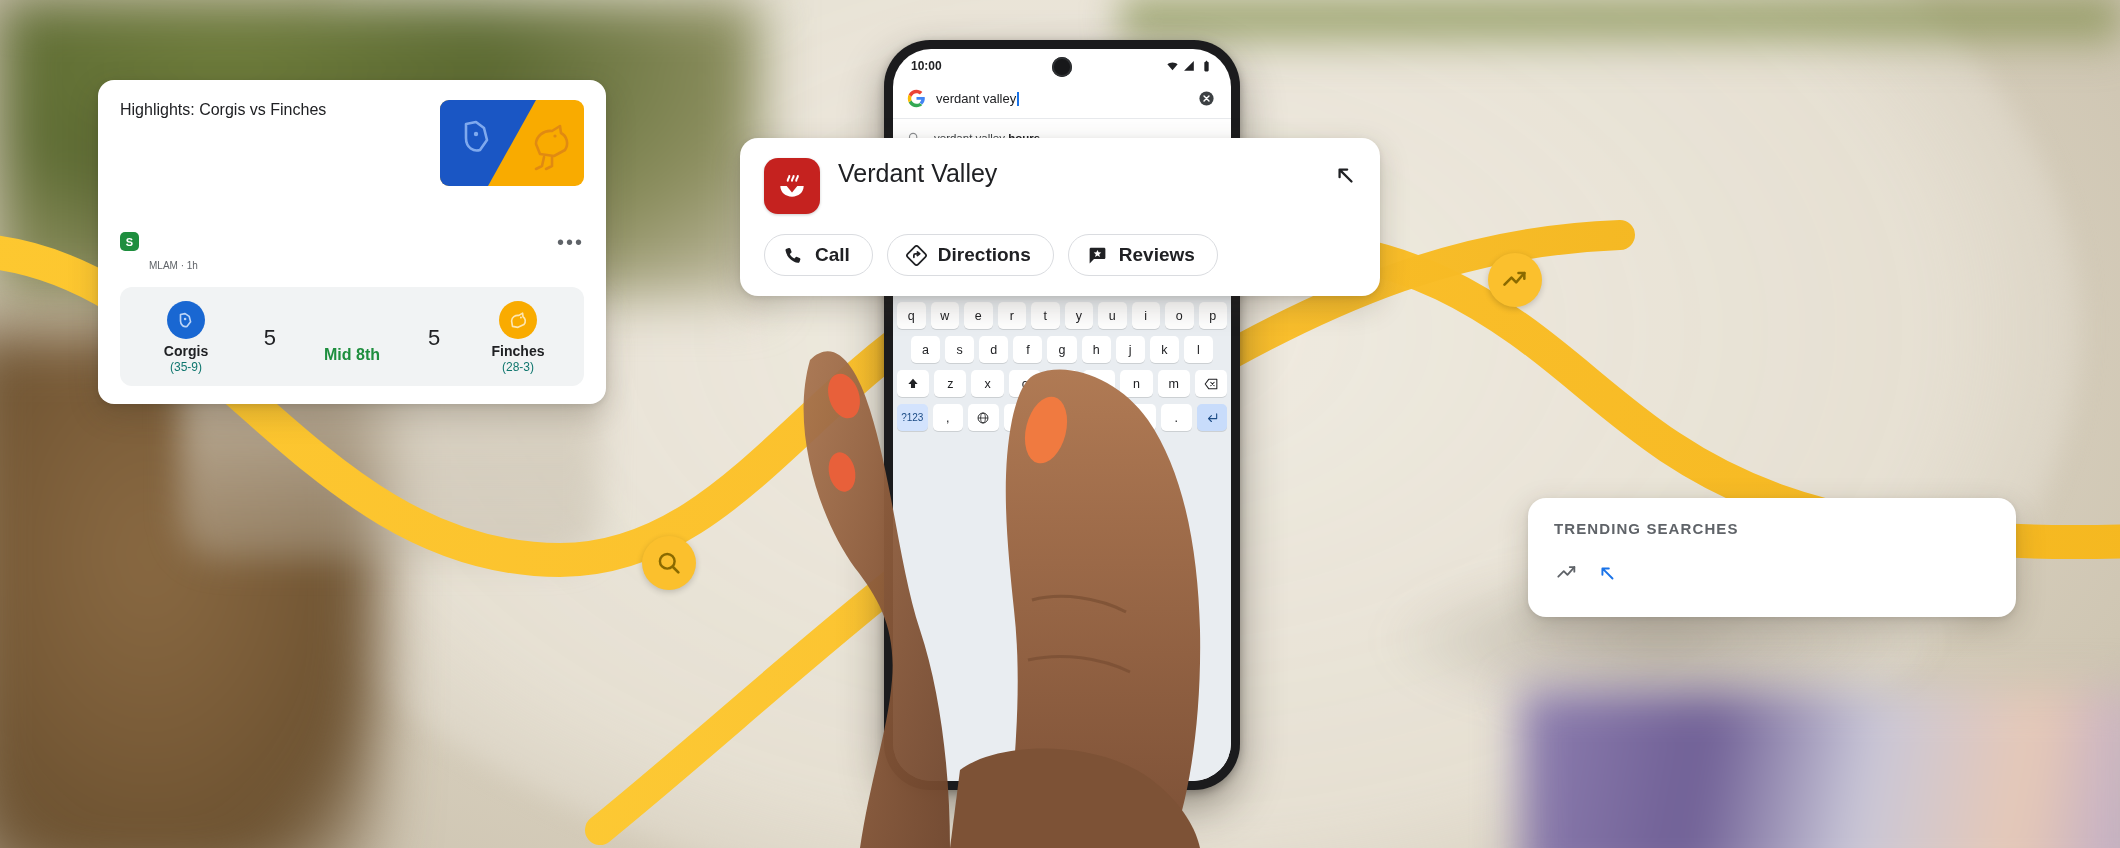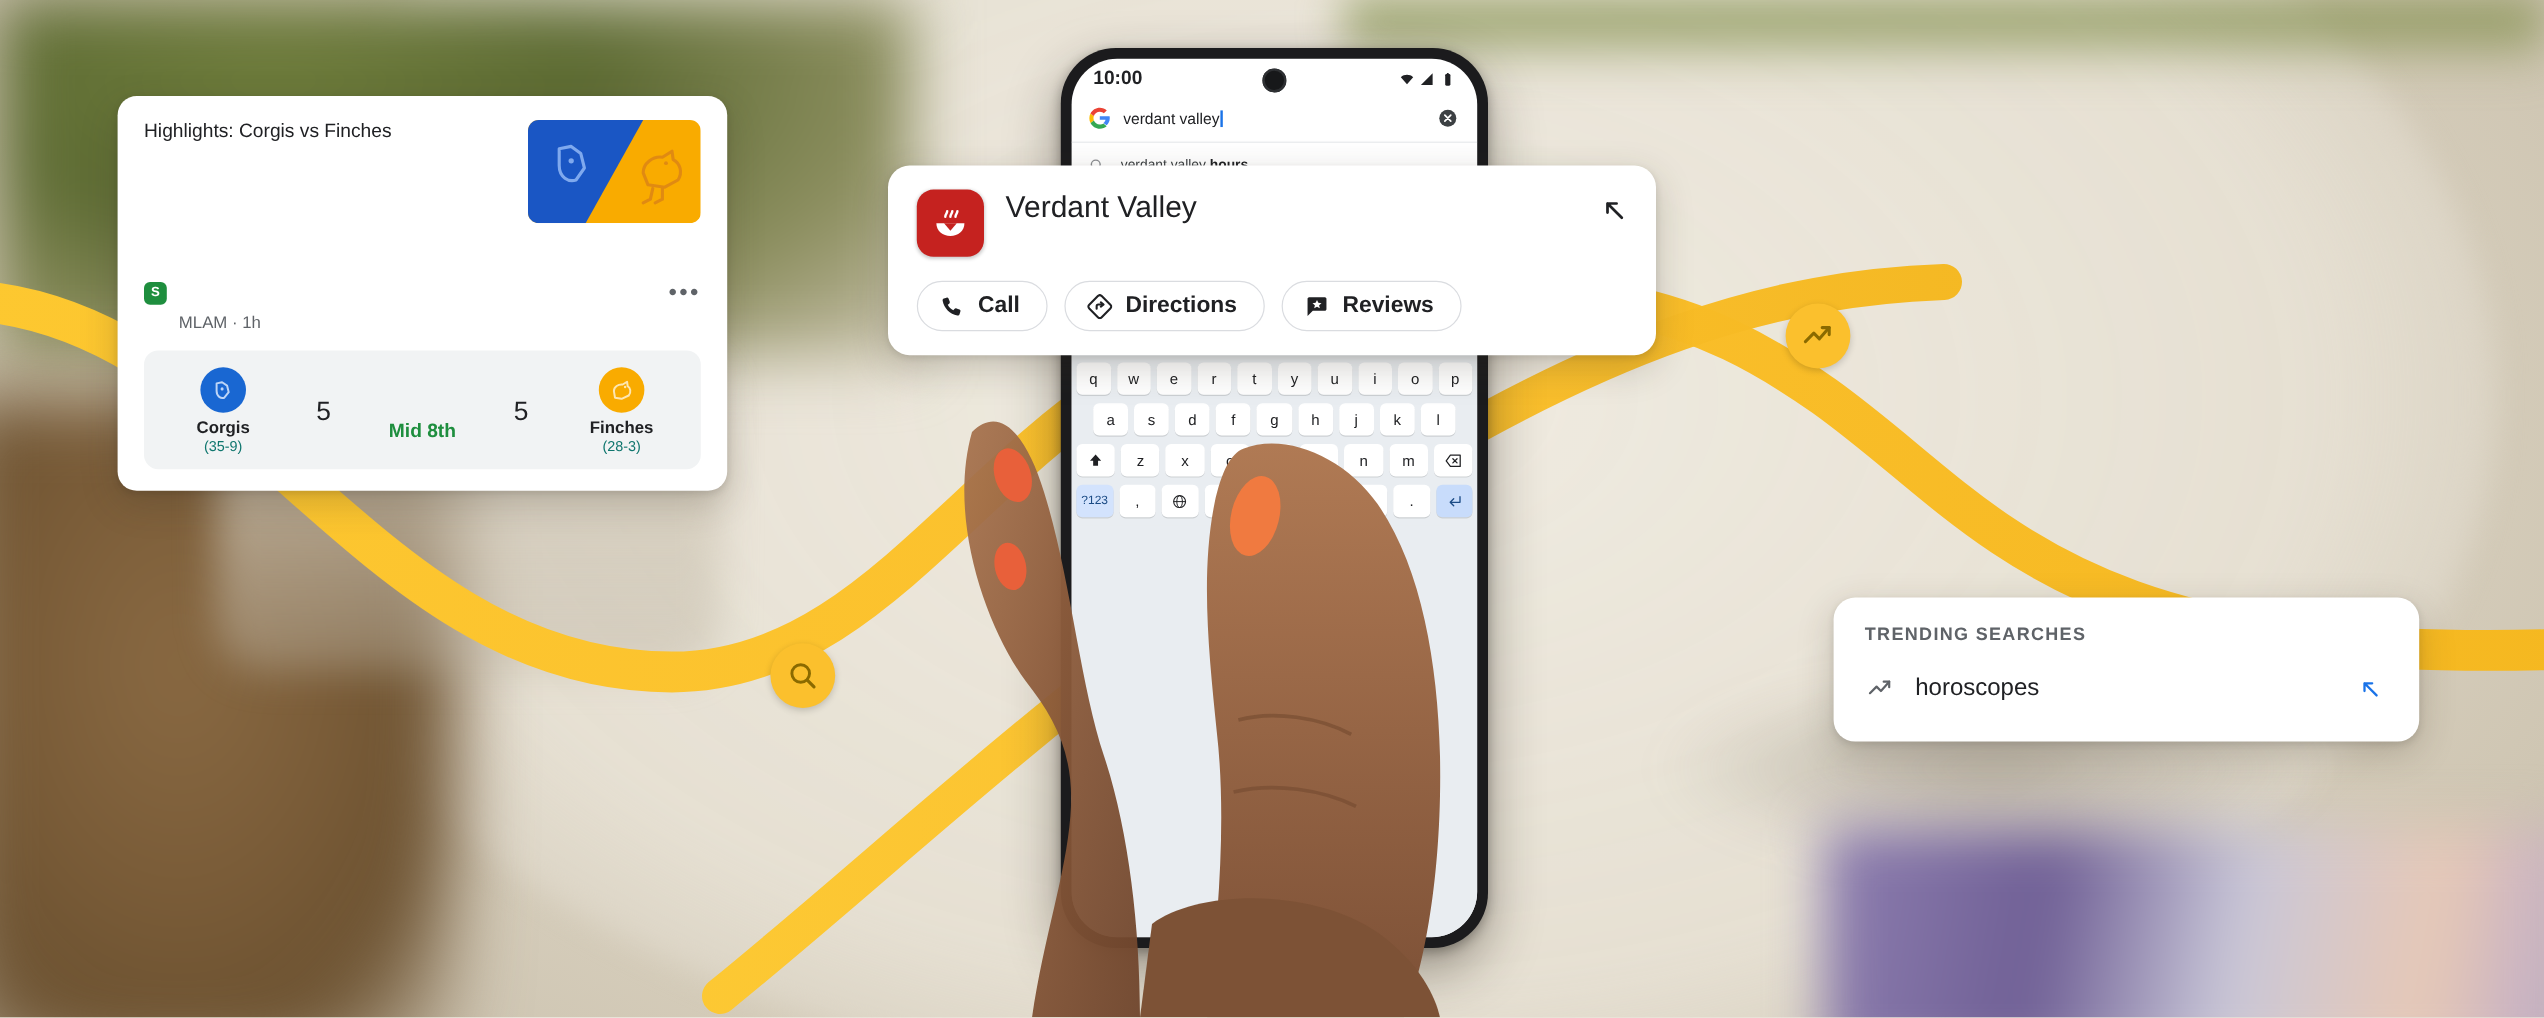--- a/index.html
+++ b/index.html
@@ -88,21 +88,21 @@
   .phone-screen {
     width: 100%; height: 100%;
     background: #ffffff;
     border-radius: 38px;
     overflow: hidden;
     position: relative;
     display: flex; flex-direction: column;
   }
   .statusbar {
     height: 34px; display: flex; align-items: center; justify-content: space-between;
-    padding: 0 18px; font-size: 16px; color: #202124; font-weight: 600;
+    padding: 0 18px; font-size: 12px; color: #202124; font-weight: 600;
     position: relative;
   }
   .punchhole {
     position: absolute; left: 50%; top: 8px; transform: translateX(-50%);
     width: 20px; height: 20px; border-radius: 50%;
     background: #17181a;
     box-shadow: inset 0 0 0 2px #2e3033;
   }
   .status-icons { display: flex; align-items: center; gap: 4px; }
   .status-icons svg { width: 13px; height: 13px; }
@@ -191,21 +191,21 @@
     width: 144px; height: 86px; border-radius: 9px; overflow: hidden; flex: 0 0 auto;
     position: relative;
   }
   .hl-meta { display: flex; align-items: center; justify-content: space-between; margin-top: 26px; }
   .hl-meta-left { display: flex; align-items: center; gap: 10px; }
   .hl-src-badge {
     width: 19px; height: 19px; border-radius: 5px; background: #1e8e3e;
     display: flex; align-items: center; justify-content: center;
     color: #fff; font-size: 11px; font-weight: 700;
   }
-  .hl-src-text { font-size: 14px; color: #5f6368; margin-top: 48px; }
+  .hl-src-text { font-size: 10px; color: #5f6368; margin-top: 48px; }
   .hl-dots { color: #5f6368; font-size: 20px; letter-spacing: 2px; line-height: 10px; }
 
   .score {
     margin-top: 16px; background: #f1f3f4; border-radius: 12px;
     padding: 14px 18px 12px 18px;
     display: flex; align-items: center;
   }
   .team { width: 96px; text-align: center; }
   .team .badge {
     width: 38px; height: 38px; border-radius: 50%;
@@ -616,21 +616,20 @@
 
   <div class="card card-trending">
     <div class="tr-title">Trending searches</div>
 
 
     <div class="tr-row">
       <svg class="tr-ico" viewBox="0 0 24 24">
         <polyline points="2.5,16 8.5,10 12.5,14 20,5.5" fill="none" stroke="#5f6368" stroke-width="2" stroke-linecap="round" stroke-linejoin="round"></polyline>
         <polyline points="15,5.5 20,5.5 20,10.5" fill="none" stroke="#5f6368" stroke-width="2" stroke-linecap="round" stroke-linejoin="round"></polyline>
       </svg>
-      <span class="tr-label">horoscopes</span>
       <svg class="tr-arrow" viewBox="0 0 24 24">
         <path d="M18 18 L7 7 M7 7 L7 14 M7 7 L14 7" fill="none" stroke="#1a73e8" stroke-width="2.1" stroke-linecap="round" stroke-linejoin="round"></path>
       </svg>
     </div>
 
   </div>
 
 </div>
 
 </body></html>

